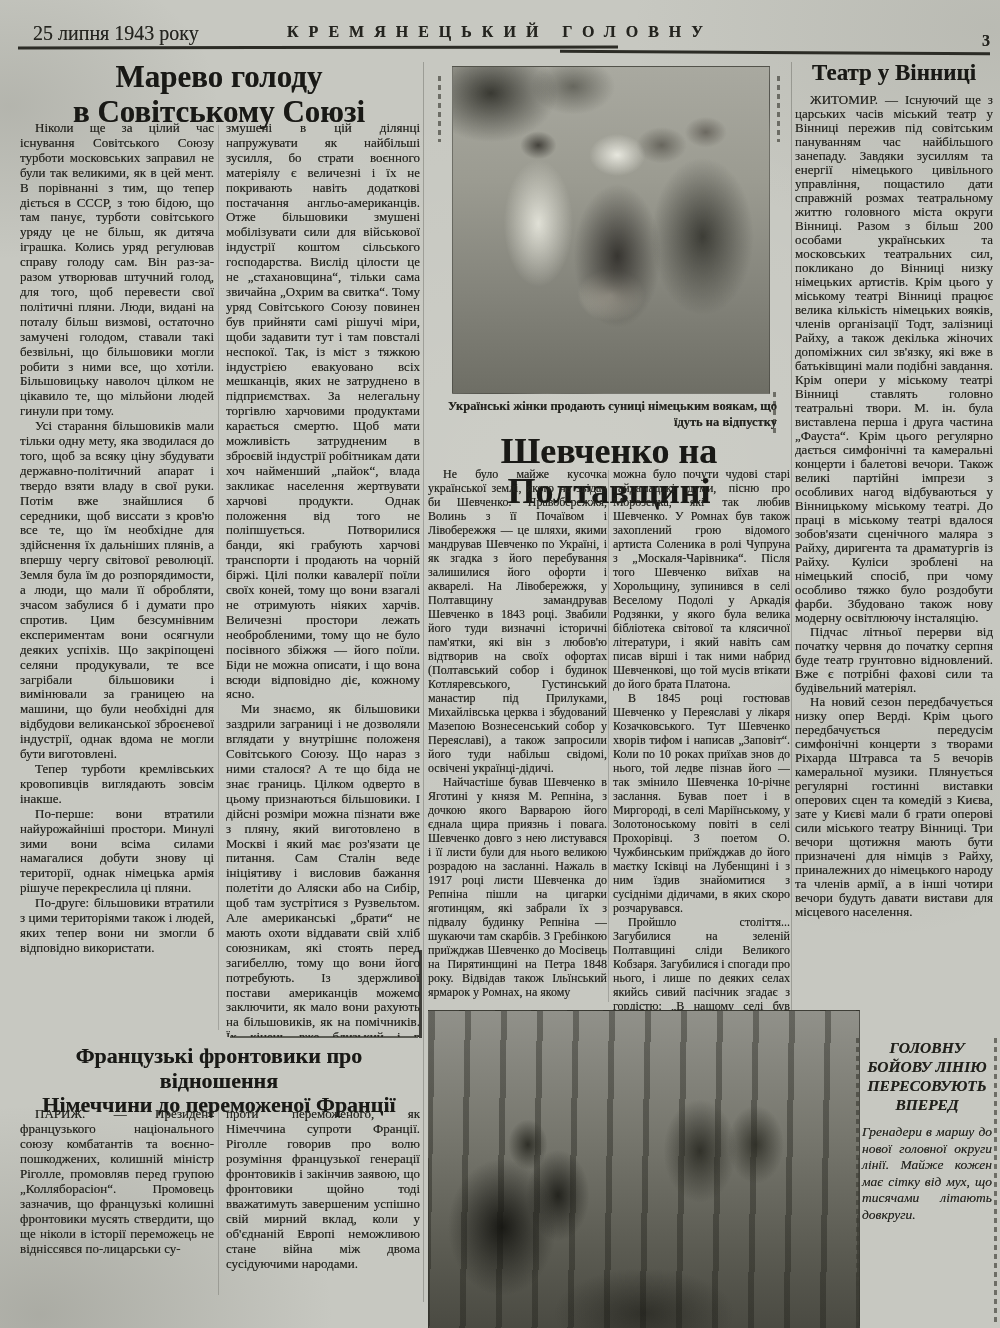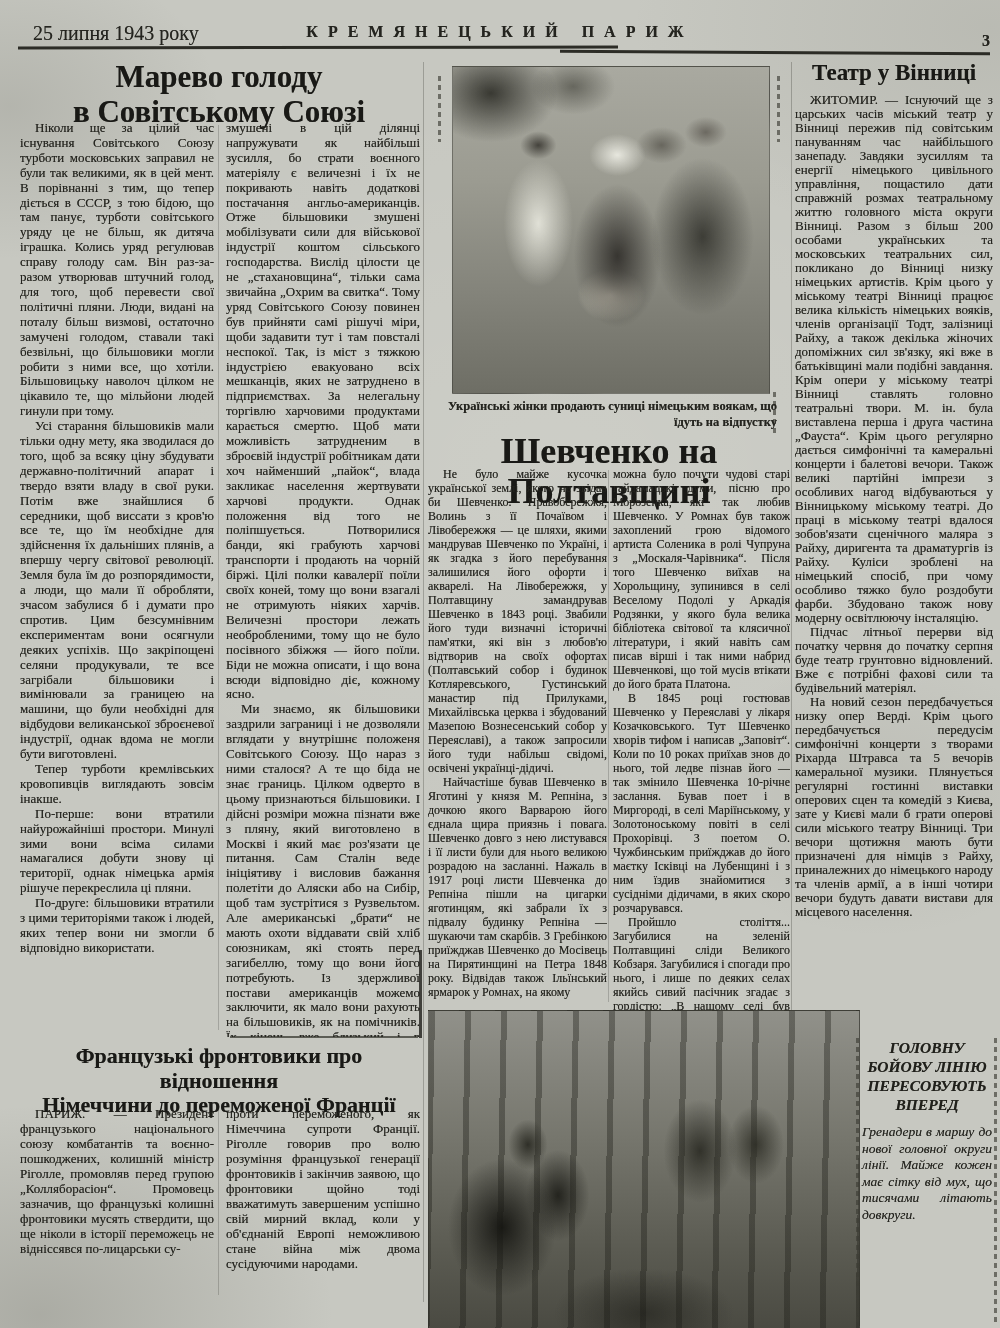--- a/index.html
+++ b/index.html
@@ -82,21 +82,21 @@
   .vrule { width:1px; background:rgba(45,45,38,.5); }
   .vrule-strong { width:3px; background:rgba(30,30,25,.8); }
   .hrule-small { left:230px; top:1036px; width:188px; height:2px; background:rgba(35,35,28,.65); }
 </style>
 </head>
 <body>
 
 <div class="page">
 
   <div class="abs mast-date">25 липня 1943 року</div>
-  <div class="abs mast-title">КРЕМЯНЕЦЬКИЙ ПАРИЖ</div>
+  <div class="abs mast-title">КРЕМЯНЕЦЬКИЙ ГОЛОВНУ</div>
   <div class="abs mast-page">3</div>
   <div class="abs rule-a"></div>
   <div class="abs rule-b"></div>
 
   <div class="abs hl famine-hl">
     <div>Марево голоду</div>
     <div>в Совітському Союзі</div>
   </div>
   <div class="abs bodycol famine-col famine-col1">
     <p class="graf">Ніколи ще за цілий час існування Совітського Союзу турботи московських заправил не були так великими, як в цей мент. В порівнанні з тим, що тепер діється в СССР, з тою бідою, що там панує, турботи совітського уряду це не більш, як дитяча іграшка. Колись уряд регулював справу голоду сам. Він раз-за-разом утворював штучний голод, для того, щоб перевести свої політичні пляни. Люди, видані на поталу більш визмові, остаточно замучені голодом, ставали такі безвільні, що більшовики могли робити з ними все, що хотіли. Більшовицьку наволоч цілком не цікавило те, що мільйони людей гинули при тому.</p>

